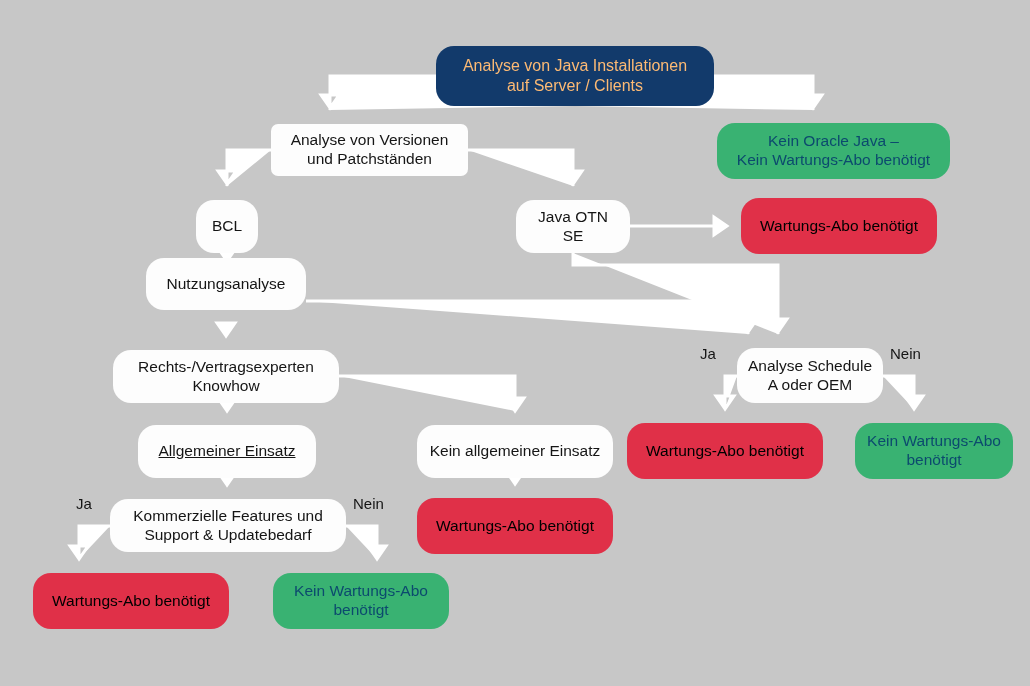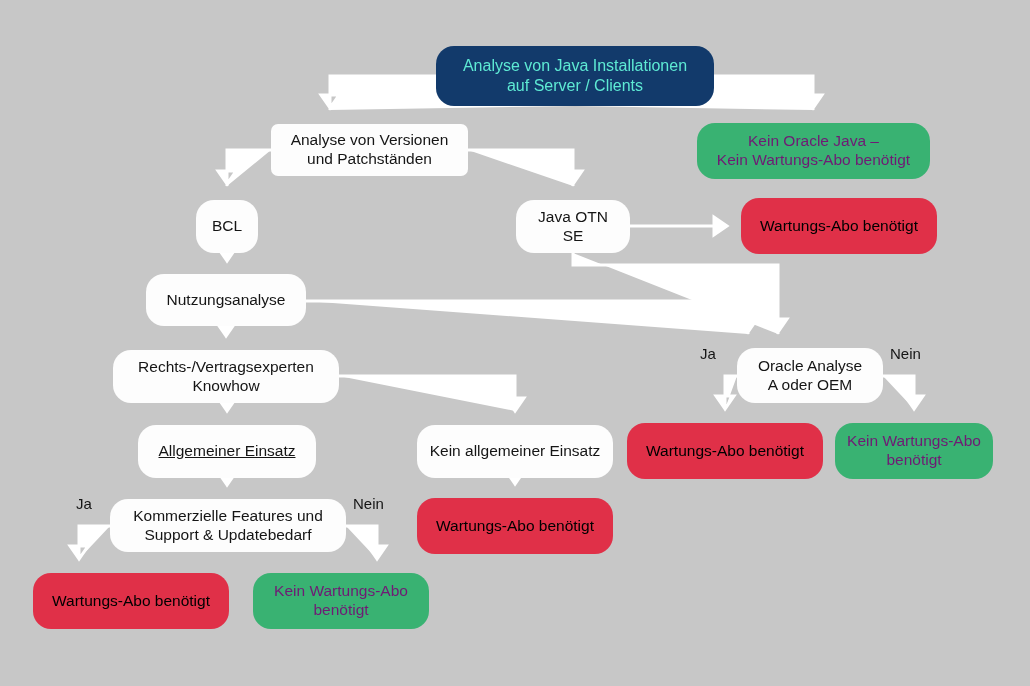--- a/index.html
+++ b/index.html
@@ -38,32 +38,33 @@
     z-index: 2;
     white-space: pre-line;
   }
   .node.white {
     background: #fdfdfd;
     color: #151515;
     font-size: 15.5px;
   }
   .node.navy {
     background: #123a6b;
-    color: #5eead4;
+    color: #fdba74;
     font-size: 16px;
   }
   .node.red {
     background: #e03048;
     color: #000000;
     font-size: 15.5px;
   }
   .node.green {
     background: #39b272;
-    color: #701a75;
+    color: #0c4a6e;
     font-size: 15.5px;
+    margin-left: 20px;
   }
   .edge-label {
     position: absolute;
     font-size: 15px;
     color: #151515;
     z-index: 3;
     white-space: nowrap;
   }
 </style>
 </head>
@@ -91,24 +92,24 @@
     </svg>
 <div class="node navy" style="left: 436px; top: 46px; width: 278px; height: 60px;">Analyse von Java Installationen
 auf Server / Clients</div>
     <div class="node white" style="left: 271px; top: 124px; width: 197px; height: 52px; border-radius: 7px;">Analyse von Versionen
 und Patchständen</div>
     <div class="node green" style="left: 697px; top: 123px; width: 233px; height: 56px;">Kein Oracle Java –
 Kein Wartungs-Abo benötigt</div>
     <div class="node white" style="left: 196px; top: 200px; width: 62px; height: 53px;">BCL</div>
     <div class="node white" style="left: 516px; top: 200px; width: 114px; height: 53px;">Java OTN SE</div>
     <div class="node red" style="left: 741px; top: 198px; width: 196px; height: 56px;">Wartungs-Abo benötigt</div>
-    <div class="node white" style="left: 146px; top: 274px; width: 160px; height: 52px;">Nutzungsanalyse</div>
+    <div class="node white" style="left: 146px; top: 258px; width: 160px; height: 52px;">Nutzungsanalyse</div>
     <div class="node white" style="left: 113px; top: 350px; width: 226px; height: 53px;">Rechts-/Vertragsexperten
 Knowhow</div>
-    <div class="node white" style="left: 737px; top: 348px; width: 146px; height: 55px;">Oracle Analyse
+    <div class="node white" style="left: 737px; top: 348px; width: 146px; height: 55px;">Analyse Schedule
 A oder OEM</div>
     <div class="node white" style="left: 138px; top: 425px; width: 178px; height: 53px; text-decoration: underline;">Allgemeiner Einsatz</div>
     <div class="node white" style="left: 417px; top: 425px; width: 196px; height: 53px;">Kein allgemeiner Einsatz</div>
     <div class="node red" style="left: 627px; top: 423px; width: 196px; height: 56px;">Wartungs-Abo benötigt</div>
     <div class="node green" style="left: 835px; top: 423px; width: 158px; height: 56px;">Kein Wartungs-Abo
 benötigt</div>
     <div class="node white" style="left: 110px; top: 499px; width: 236px; height: 53px;">Kommerzielle Features und
 Support &amp; Updatebedarf</div>
     <div class="node red" style="left: 417px; top: 498px; width: 196px; height: 56px;">Wartungs-Abo benötigt</div>
     <div class="node red" style="left: 33px; top: 573px; width: 196px; height: 56px;">Wartungs-Abo benötigt</div>

